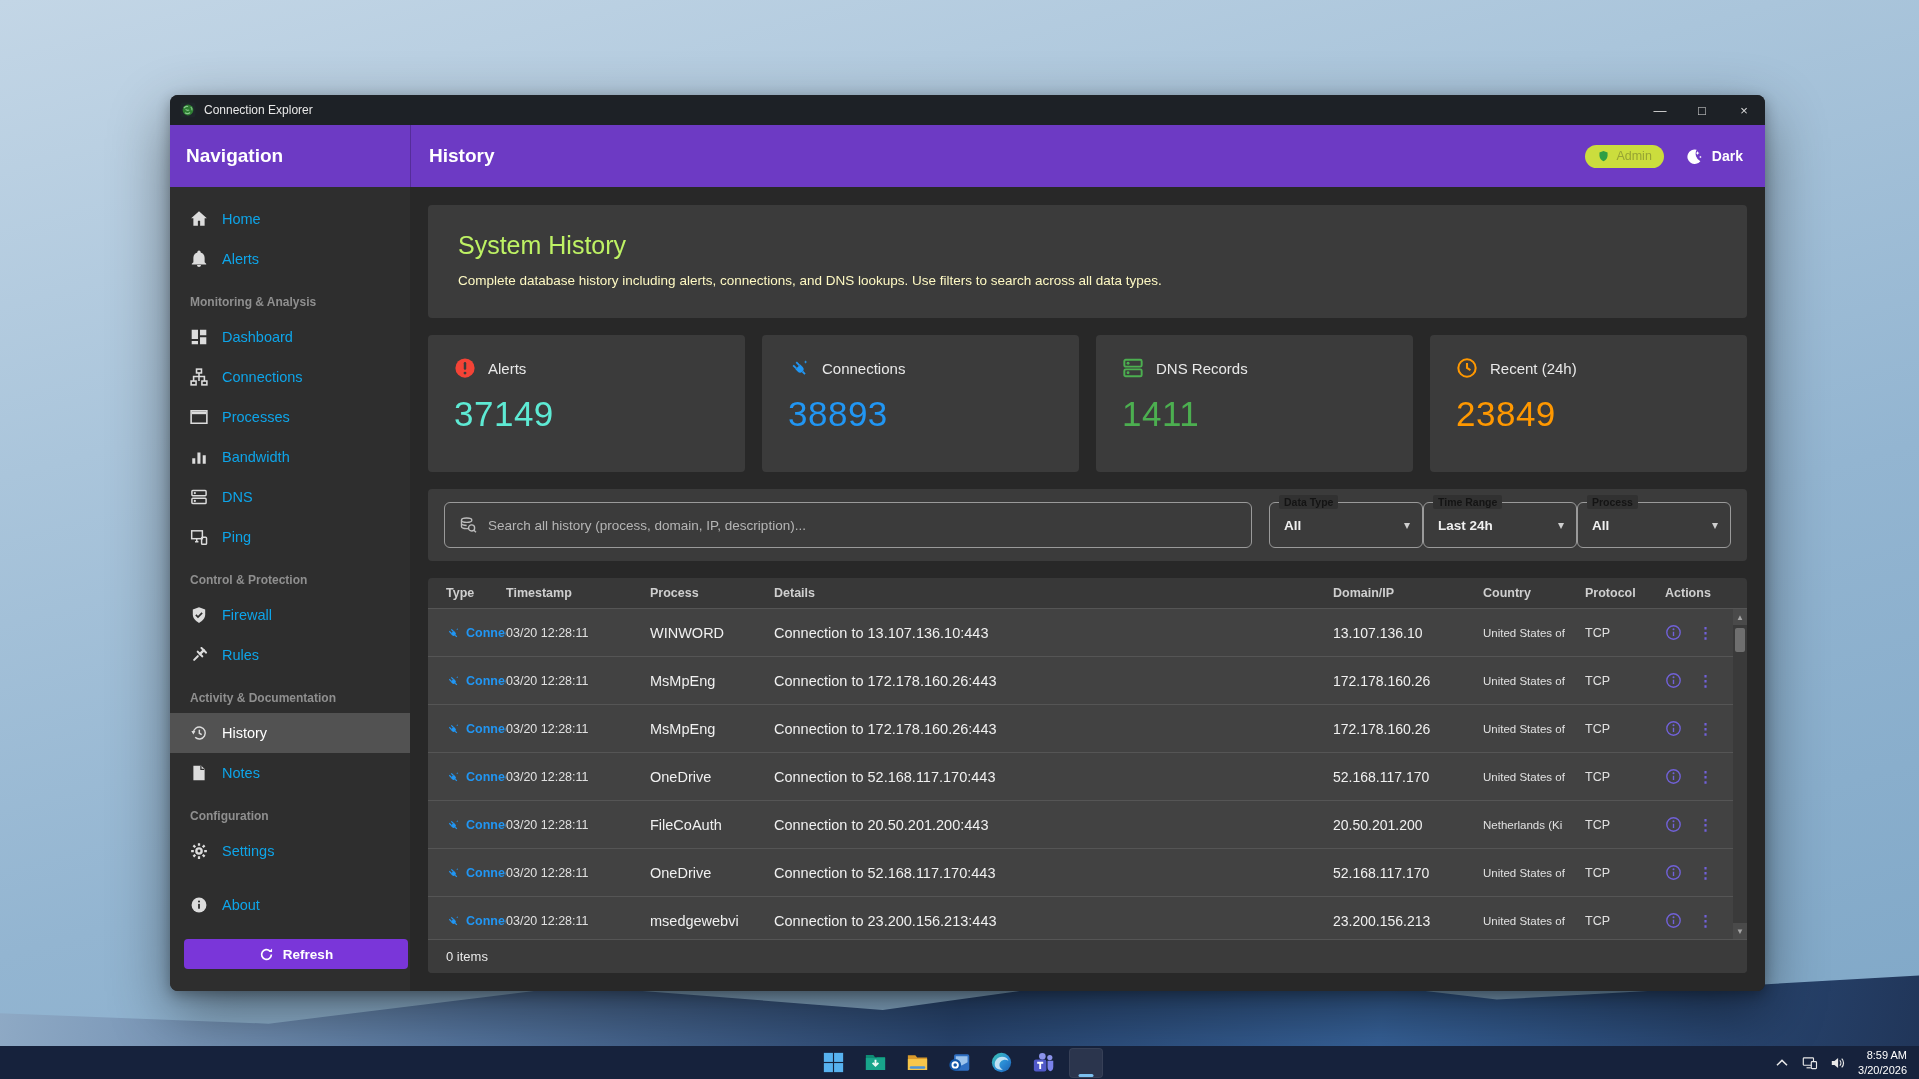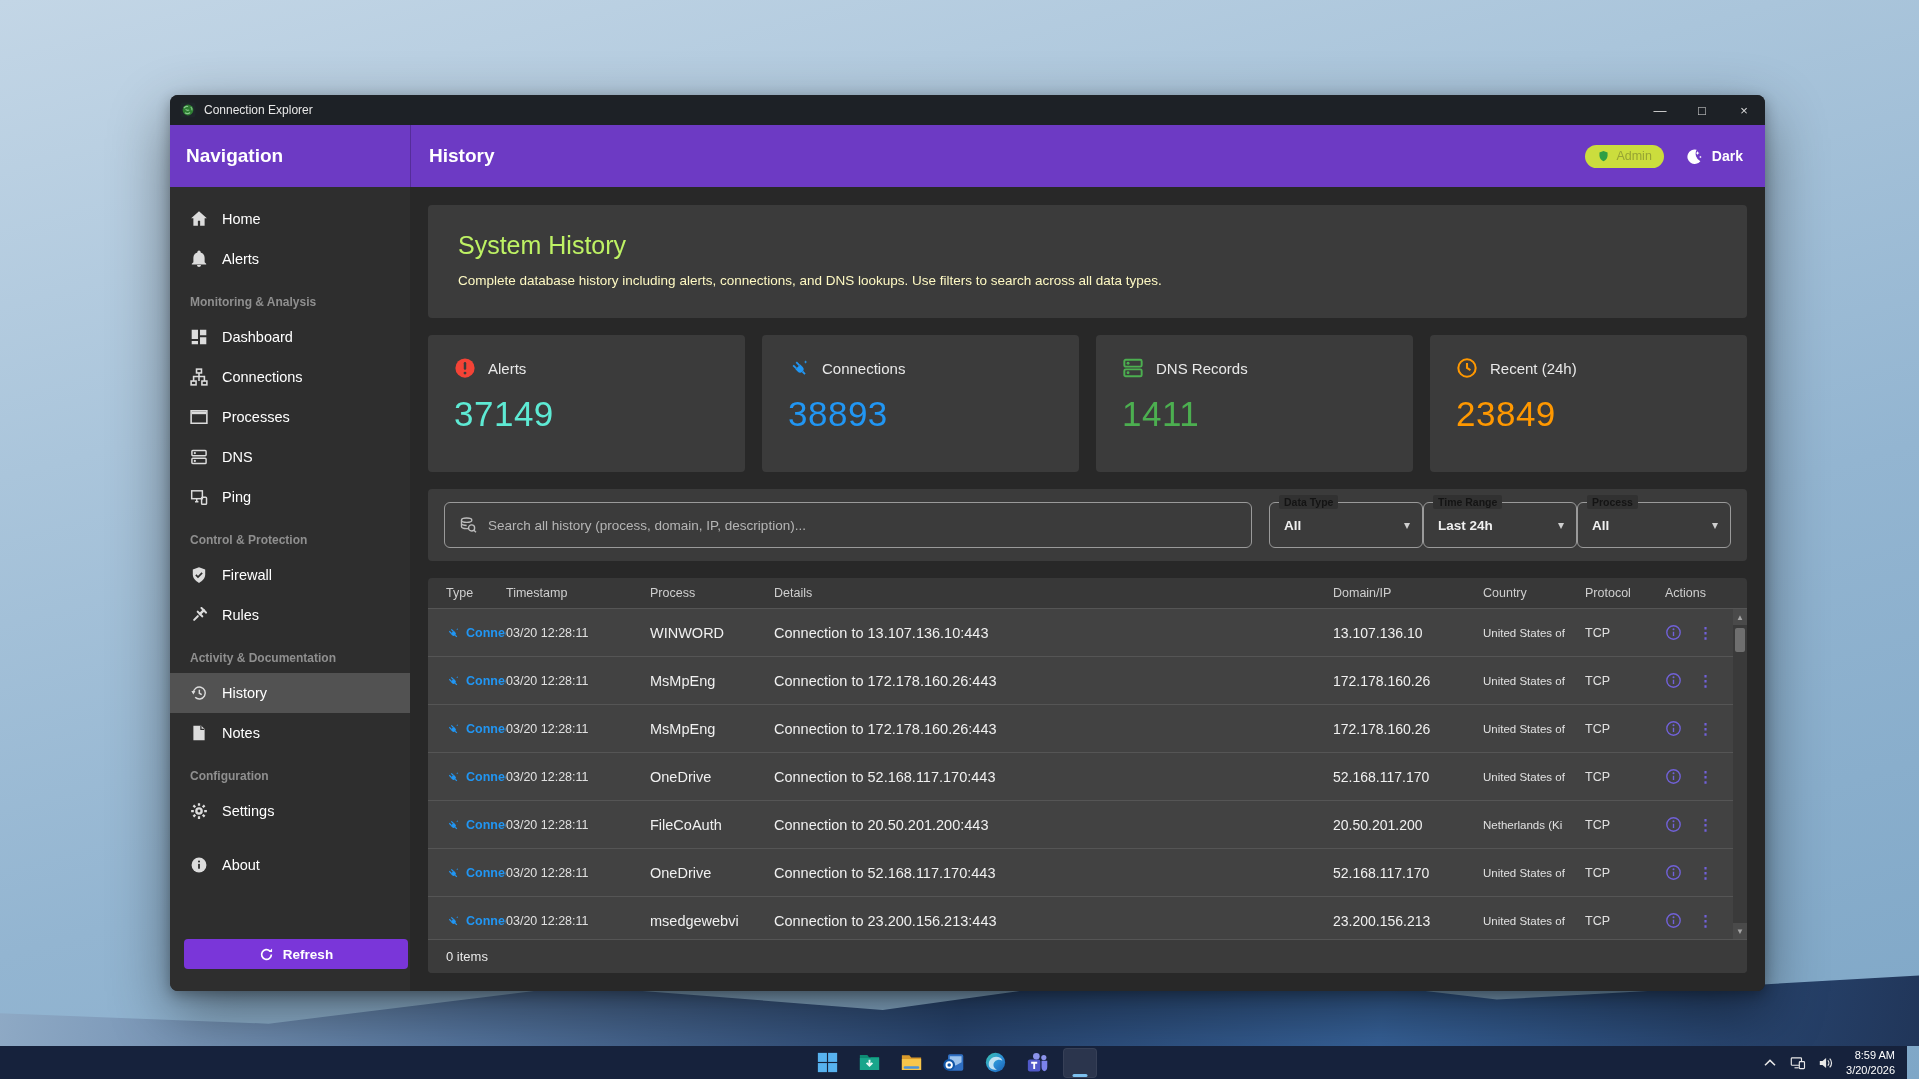--- a/index.html
+++ b/index.html
@@ -30,21 +30,21 @@
   .admin-badge { display:flex; align-items:center; gap:6px; background:#cbdd3d; border-radius:12px; height:23px; padding:0 12px; font-size:12.5px; color:#97a433; font-weight:500; }
   .admin-badge .ico { width:13px; height:13px; color:#2f9e44; display:inline-flex; }
   .theme-toggle { display:flex; align-items:center; gap:9px; background:transparent; border:0; color:#fff; font-size:14px; font-weight:600; cursor:pointer; }
   .theme-toggle .ico { width:19px; height:19px; color:#fff; display:inline-flex; }
 
   .winbody { flex:1; display:flex; min-height:0; }
 
   
   .sidebar { width:240px; background:#2e2e2e; display:flex; flex-direction:column; padding-top:12px; flex:0 0 240px; }
   .side-section { color:#8f8f8f; font-size:12px; font-weight:700; padding:16px 0 8px 20px; }
-  .side-item { display:flex; align-items:center; gap:14px; height:40px; padding-left:20px; color:#ffffff; font-size:14.5px; cursor:pointer; }
+  .side-item { display:flex; align-items:center; gap:14px; height:40px; padding-left:20px; color:#0ea5e9; font-size:14.5px; cursor:pointer; }
   .side-item .ico { width:18px; height:18px; color:#dcdcdc; display:inline-flex; flex:0 0 18px; }
   .side-item.active { background:#525252; color:#fff; }
   .side-item.spaced { margin-top:14px; }
   .refresh-btn { margin:auto 2px 22px 14px; height:30px; background:#7a36d9; color:#fff; border:0; border-radius:4px;
     font-size:13.5px; font-weight:600; display:flex; align-items:center; justify-content:center; gap:9px; cursor:pointer; }
   .refresh-btn .ico { width:15px; height:15px; display:inline-flex; }
 
   
   .main { flex:1; padding:18px; overflow:hidden; background:#282828; display:flex; flex-direction:column; gap:17px; }
   .panel { background:#3b3b3b; border-radius:4px; }
@@ -65,21 +65,21 @@
   .search-box input::placeholder { color:#b5b5b5; }
   .f-select { position:relative; width:154px; height:46px; border:1px solid #9a9a9a; border-radius:6px; display:flex; align-items:center; padding:0 12px 0 14px; cursor:pointer; }
   .f-select .f-label { position:absolute; top:-8px; left:9px; font-size:10.5px; font-weight:600; color:#141414; background:#313131; padding:1px 5px; border-radius:2px; }
   .f-select .f-value { color:#f0f0f0; font-size:13.5px; font-weight:600; flex:1; }
   .f-select .f-arrow { color:#cfcfcf; font-size:12px; }
 
   
   .table-wrap { background:#383838; border-radius:4px; overflow:hidden; display:flex; flex-direction:column; flex:1; min-height:0; }
   .tgrid { display:grid; grid-template-columns:78px 144px 124px 1fr 150px 102px 80px 82px; align-items:center; }
   .thead { border-bottom:1px solid #555; }
-  .thead span { color:#cfcfcf; font-size:12.5px; font-weight:400; padding:8px 0; }
+  .thead span { color:#cfcfcf; font-size:12.5px; font-weight:700; padding:8px 0; }
   .thead span:first-child, .trow > :first-child { padding-left:18px; }
   .rows-viewport { position:relative; flex:1; overflow:hidden; background:#424242; }
   .trow { height:48px; border-bottom:1px solid #555; background:#424242; }
   .cell-type { display:flex; align-items:center; gap:6px; color:#2196f3; font-size:12.5px; font-weight:600; overflow:hidden; white-space:nowrap; }
   .cell-type .ico { width:14px; height:14px; flex:0 0 14px; display:inline-flex; }
   .cell-ts { color:#e0e0e0; font-size:12.5px; }
   .cell-proc { color:#f0f0f0; font-size:14.5px; overflow:hidden; white-space:nowrap; }
   .cell-det { color:#f0f0f0; font-size:14.5px; overflow:hidden; white-space:nowrap; }
   .cell-ip { color:#f0f0f0; font-size:14px; }
   .cell-country { color:#e0e0e0; font-size:11.5px; overflow:hidden; white-space:nowrap; }
@@ -89,21 +89,21 @@
   .cell-actions .ico { width:17px; height:17px; display:inline-flex; }
   .cell-actions .dots { font-size:15px; font-weight:700; }
   .tfooter { border-top:1px solid #555; background:#3b3b3b; color:#e8e8e8; font-size:13px; padding:9px 18px; }
 
   .vscroll { position:absolute; top:0; right:0; bottom:0; width:14px; background:#3a3a3a; display:flex; flex-direction:column; }
   .vs-btn { height:16px; background:#4a4a4a; color:#a5a5a5; font-size:8px; display:flex; align-items:center; justify-content:center; cursor:pointer; }
   .vs-thumb { margin:3px 2px; height:24px; background:#6f6f6f; border-radius:2px; cursor:grab; }
   .vs-spacer { flex:1; }
 
   
-  .taskbar { position:absolute; left:0; right:12px; bottom:0; height:33px; background:#16223c; display:flex; align-items:flex-start; }
+  .taskbar { position:absolute; left:0; right:0; bottom:0; height:33px; background:#16223c; display:flex; align-items:flex-start; }
   .task-center { position:absolute; left:50%; transform:translateX(-50%); display:flex; align-items:center; gap:8px; height:100%; }
   .task-ico { width:34px; height:30px; border-radius:4px; display:flex; align-items:center; justify-content:center; position:relative; cursor:pointer; }
   .task-ico .ico { width:23px; height:23px; display:inline-flex; }
   .task-ico.active { background:rgba(255,255,255,.09); box-shadow:inset 0 0 0 1px rgba(255,255,255,.06); }
   .task-ico.active::after { content:""; position:absolute; bottom:1px; left:50%; transform:translateX(-50%); width:15px; height:2.5px; border-radius:2px; background:#7cc0ef; }
   .tray { margin-left:auto; display:flex; align-items:center; gap:12px; padding-right:12px; height:100%; }
   .tray .ico { width:16px; height:16px; color:#e8e8e8; display:inline-flex; cursor:pointer; }
   .tray-clock { color:#fff; font-size:11px; text-align:right; line-height:1.3; cursor:pointer; }
 </style>
 </head>
@@ -198,20 +198,28 @@
               <span>Connections</span>
             </div>
             <div class="side-item">
               <span class="ico">
                 <svg viewBox="0 0 16 16" width="100%" height="100%" fill="currentColor">
                   <path d="M1 2.5h14v11H1z" fill="none" stroke="currentColor" stroke-width="1.4"></path>
                   <path d="M1.7 3.1h12.6v2.4H1.7z"></path>
                 </svg>
               </span>
               <span>Processes</span>
+            </div>
+            <div class="side-item">
+              <span class="ico">
+                <svg viewBox="0 0 16 16" width="100%" height="100%" fill="currentColor">
+                  <path d="M2 9h2.7v5H2zM6.6 4h2.7v10H6.6zM11.3 6.5H14V14h-2.7z"></path>
+                </svg>
+              </span>
+              <span>Bandwidth</span>
             </div>
             <div class="side-item">
               <span class="ico">
                 <svg viewBox="0 0 16 16" width="100%" height="100%" fill="currentColor">
                   <g fill="none" stroke="currentColor" stroke-width="1.3">
                     <rect x="1.7" y="2.2" width="12.6" height="4.6" rx=".8"></rect>
                     <rect x="1.7" y="9.2" width="12.6" height="4.6" rx=".8"></rect>
                   </g>
                   <circle cx="4.3" cy="4.5" r="1"></circle>
                   <circle cx="4.3" cy="11.5" r="1"></circle>

